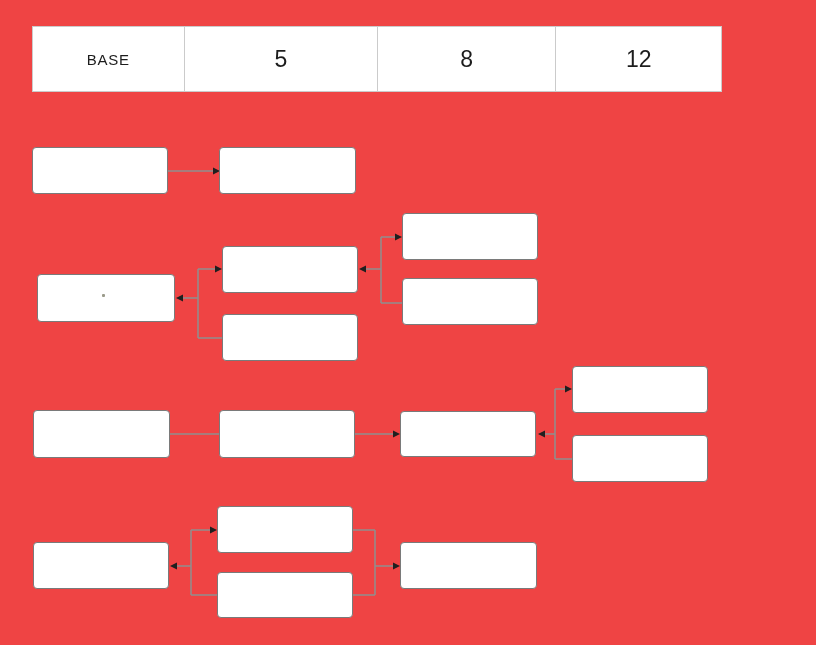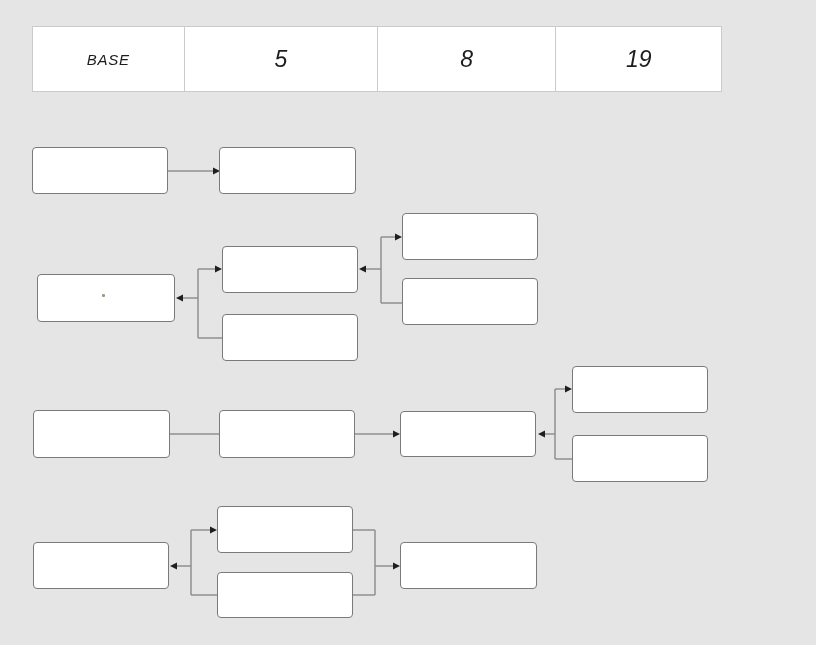--- a/index.html
+++ b/index.html
@@ -4,23 +4,22 @@
 <style>
   html, body { margin: 0; padding: 0; }
   body {
     font-family: "Liberation Sans", sans-serif;
     background: #f7f7f7;
   }
   .stage {
     position: relative;
     width: 816px;
     height: 645px;
-    background: #e5e5e5;
+    background: #ef4444;
     overflow: hidden;
-    font-style: italic;
   }
 
   
   .htable {
     position: absolute;
     left: 32px; top: 26px;
     width: 690px; height: 66px;
     display: flex;
     box-sizing: border-box;
     border: 1px solid #cbcbcb;
@@ -87,21 +86,21 @@
     <div class="cell cell-base c0">
       <span>BASE</span>
     </div>
     <div class="cell c1">
       <span>5</span>
     </div>
     <div class="cell c2">
       <span>8</span>
     </div>
     <div class="cell c3">
-      <span>19</span>
+      <span>12</span>
     </div>
   </div>
 
   <svg class="wires" viewBox="0 0 816 645" xmlns="http://www.w3.org/2000/svg">
 
     <g>
       <line x1="168" y1="171" x2="214" y2="171"></line>
       <polygon points="220,171 213,167.5 213,174.5"></polygon>
     </g>
 

